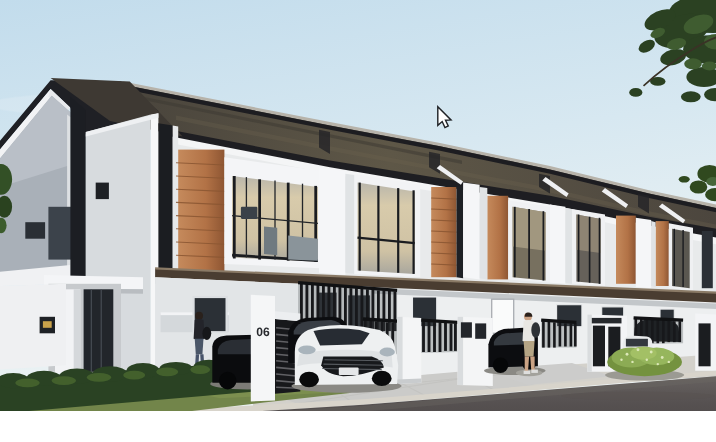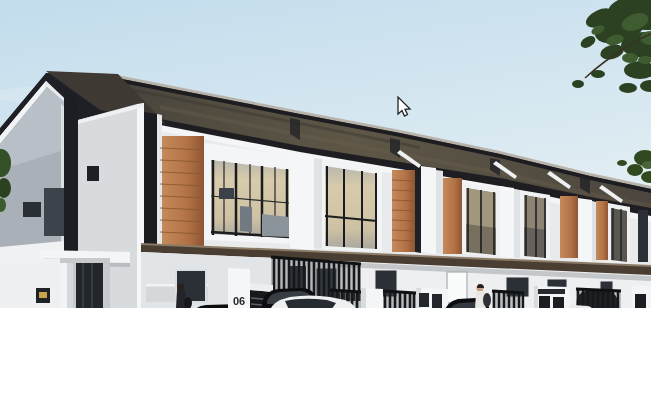--- a/index.html
+++ b/index.html
@@ -1,16 +1,16 @@
 <!DOCTYPE html>
 <html><head>
 <meta charset="utf-8">
 <style>
 html,body{margin:0;padding:0;background:#fff;font-family:"Liberation Sans",sans-serif;}
-#scene{position:relative;width:651px;height:308px;overflow:hidden;}
+#scene{position:relative;width:651px;height:373px;overflow:hidden;}
 </style>
 </head>
 <body>
 <div id="scene">
 <svg width="651" height="402" viewBox="0 0 651 402" xmlns="http://www.w3.org/2000/svg">
 <defs>
 <linearGradient id="sky" x1="0" y1="0" x2="0.25" y2="1">
 <stop offset="0" stop-color="#c2dcec"></stop>
 <stop offset="0.45" stop-color="#d7e8f1"></stop>
 <stop offset="0.8" stop-color="#e9f1f3"></stop>

